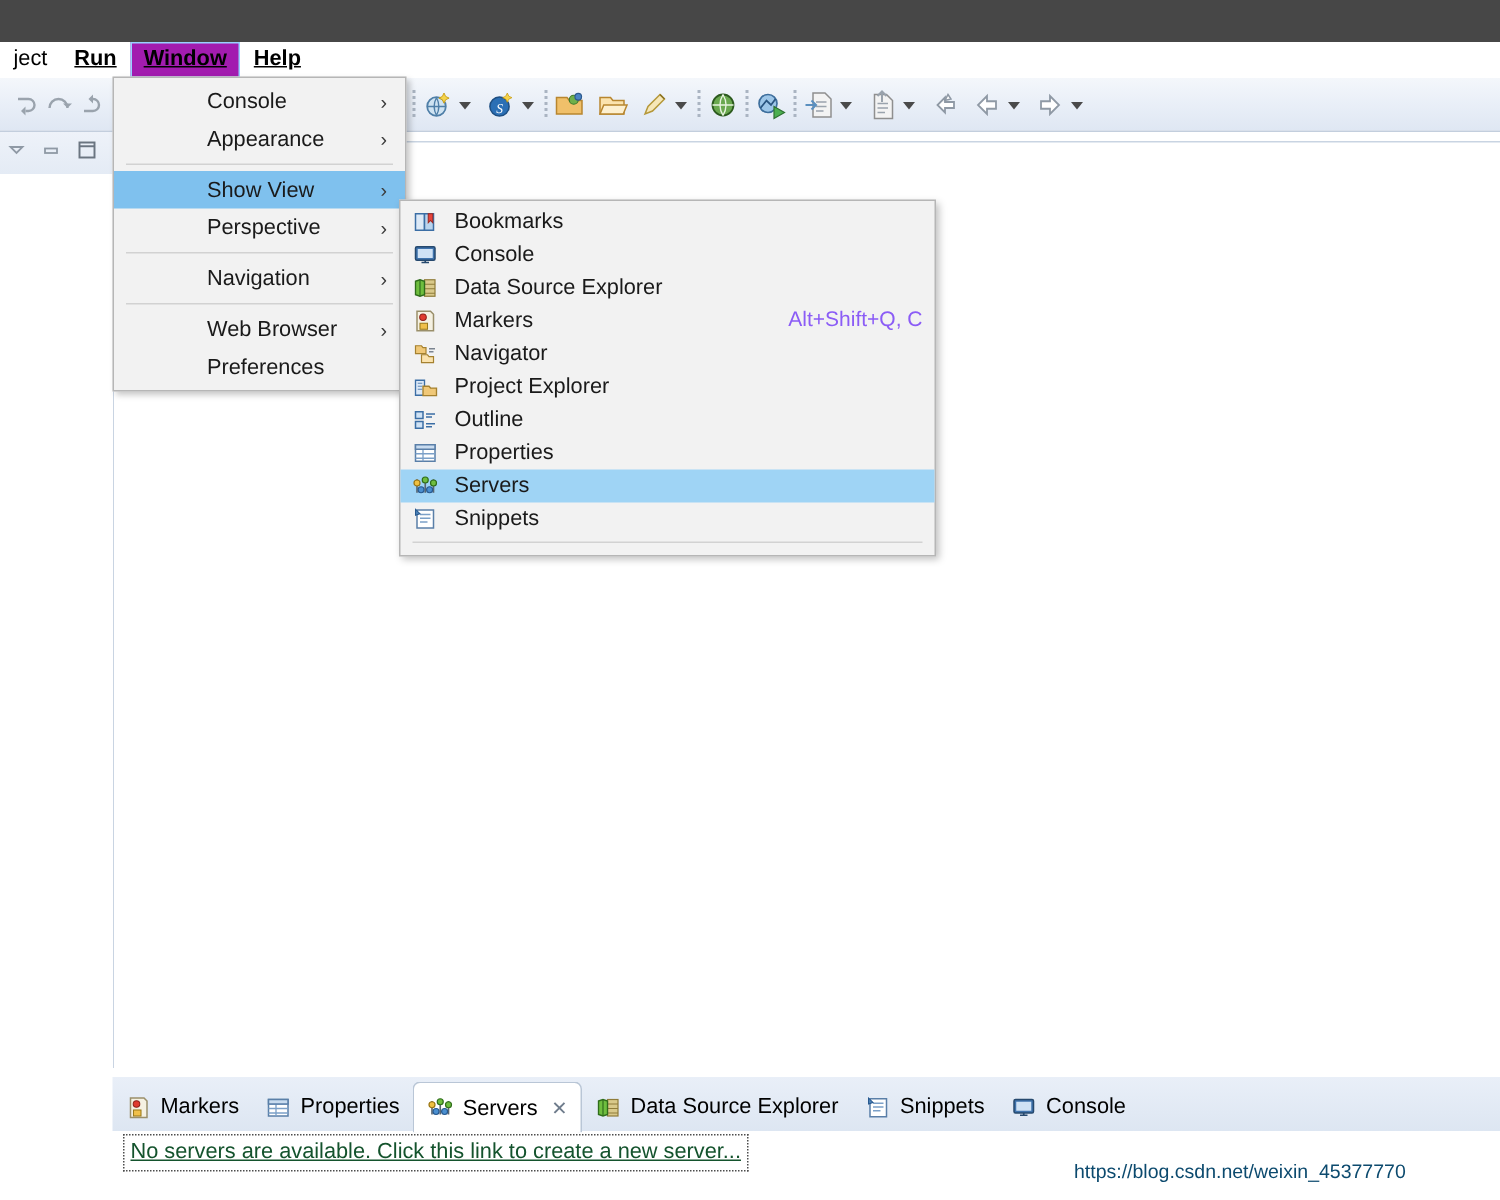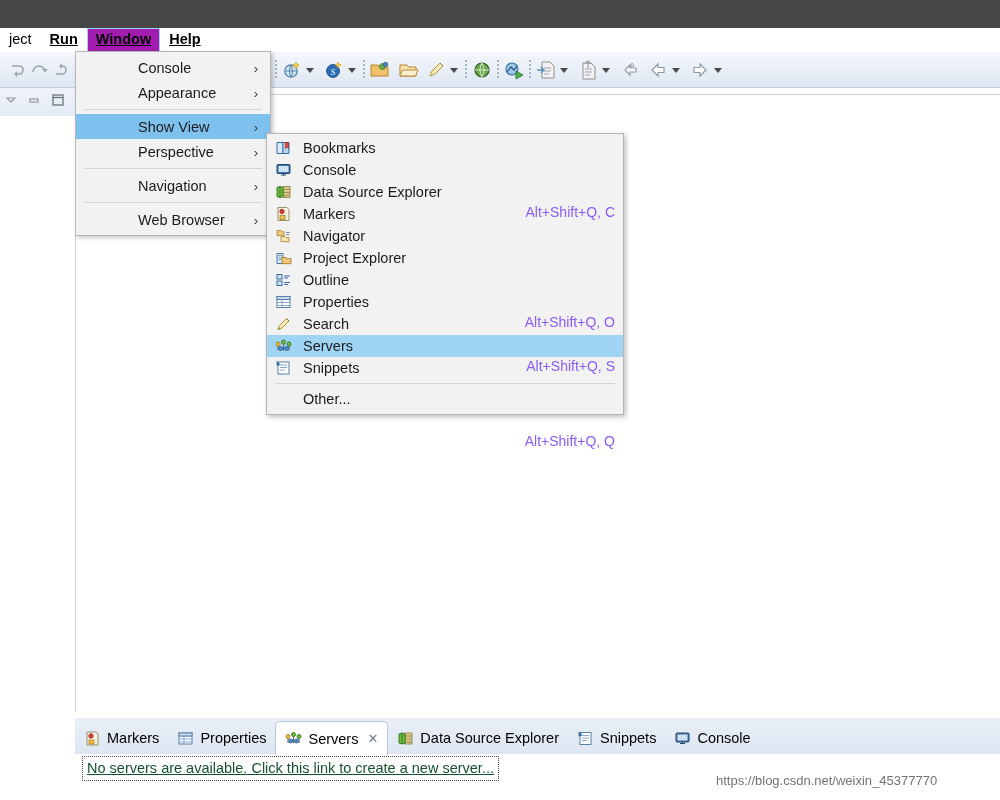--- a/index.html
+++ b/index.html
@@ -147,21 +147,21 @@
     position: absolute; left: 82px; top: 756px;
     border: 1px dotted #4d4d4d; padding: 2px 4px 3px 4px;
   }
   .server-link {
     font-size: 14.5px; color: #14532d; text-decoration: underline;
     white-space: nowrap;
   }
 
   .watermark {
     position: absolute; left: 716px; top: 773px;
-    font-size: 13px; color: #737373; white-space: nowrap;
+    font-size: 13px; color: #0c4a6e; white-space: nowrap;
   }
 </style>
 </head>
 <body>
 
 <div id="app">
 
   <div class="titlebar"></div>
 
   <div class="menubar">
@@ -343,20 +343,23 @@
     <div class="menu-sep"></div>
     <div class="mi">
       <span>Navigation</span>
       <span class="sub-arrow">›</span>
     </div>
     <div class="menu-sep"></div>
     <div class="mi">
       <span>Web Browser</span>
       <span class="sub-arrow">›</span>
     </div>
+    <div class="mi">
+      <span>Preferences</span>
+    </div>
   </div>
 
   <div class="submenu">
 
     <div class="smi">
       <span class="sm-icon">
         <svg width="17" height="17" viewBox="0 0 17 17">
           <path d="M2 3h6v11H2z" fill="#dce9f7" stroke="#3b6ea5" stroke-width="1"></path>
           <path d="M8 3h6v11H8z" fill="#b9d4ee" stroke="#3b6ea5" stroke-width="1"></path>
           <path d="M10.5 3v6l1.5-1.5L13.5 9V3z" fill="#e8433b" stroke="#9c2a24" stroke-width="0.7"></path>
@@ -438,31 +441,20 @@
       <span class="sm-icon">
         <svg width="17" height="17" viewBox="0 0 17 17">
           <rect x="2" y="3" width="13" height="11" fill="#ffffff" stroke="#5a7fa8" stroke-width="1"></rect>
           <path d="M2 6h13M2 9h13M2 12h13M7 6v8" stroke="#7ba0c8" stroke-width="0.9"></path>
           <rect x="2" y="3" width="13" height="3" fill="#c9dcf0" stroke="#5a7fa8" stroke-width="1"></rect>
         </svg>
       </span>
       <span class="sm-label">Properties</span>
     </div>
 
-    <div class="smi">
-      <span class="sm-icon">
-        <svg width="17" height="17" viewBox="0 0 17 17">
-          <path d="M3 14l1.5-4 7-7 2.5 2.5-7 7z" fill="#f6e7b8" stroke="#b5983a" stroke-width="1"></path>
-          <path d="M11.5 3l2.5 2.5" stroke="#8a7223" stroke-width="1"></path>
-          <path d="M3 14l2-0.6-1.4-1.4z" fill="#8a7223"></path>
-        </svg>
-      </span>
-      <span class="sm-label">Search</span>
-      <span class="sm-key">Alt+Shift+Q, S</span>
-    </div>
 
     <div class="smi sel">
       <span class="sm-icon">
         <svg width="17" height="17" viewBox="0 0 17 17">
           <path d="M3 4v9M8.5 3v10M14 4v9" stroke="#5a6670" stroke-width="1.1"></path>
           <circle cx="3" cy="6.5" r="2" fill="#f0c040" stroke="#9a7512" stroke-width="0.8"></circle>
           <circle cx="8.5" cy="4.5" r="2" fill="#6fbe3f" stroke="#2f6d1b" stroke-width="0.8"></circle>
           <circle cx="14" cy="6.5" r="2" fill="#6fbe3f" stroke="#2f6d1b" stroke-width="0.8"></circle>
           <circle cx="5.7" cy="11" r="2" fill="#4a8fd0" stroke="#27598f" stroke-width="0.8"></circle>
           <circle cx="11.4" cy="11" r="2" fill="#4a8fd0" stroke="#27598f" stroke-width="0.8"></circle>
@@ -478,24 +470,20 @@
           <path d="M5 5.5h7M5 8h7M5 10.5h5" stroke="#7ba0c8" stroke-width="0.9"></path>
           <path d="M2 2l3 3-3 1z" fill="#4a7fb5" stroke="#27598f" stroke-width="0.7"></path>
         </svg>
       </span>
       <span class="sm-label">Snippets</span>
     </div>
 
 
     <div class="menu-sep"></div>
 
-    <div class="smi">
-      <span class="sm-label">Other...</span>
-      <span class="sm-key">Alt+Shift+Q, Q</span>
-    </div>
   </div>
 
   <div class="bottom-panel"></div>
 
   <div class="tabbar">
     <div class="tab">
       <span class="tab-ico">
         <svg width="17" height="17" viewBox="0 0 17 17">
           <path d="M3 2h9l2 2v11H3z" fill="#f5f1e2" stroke="#9a8f6a" stroke-width="1"></path>
           <circle cx="7" cy="6" r="2.2" fill="#e03b2f" stroke="#8f201a" stroke-width="0.7"></circle>

